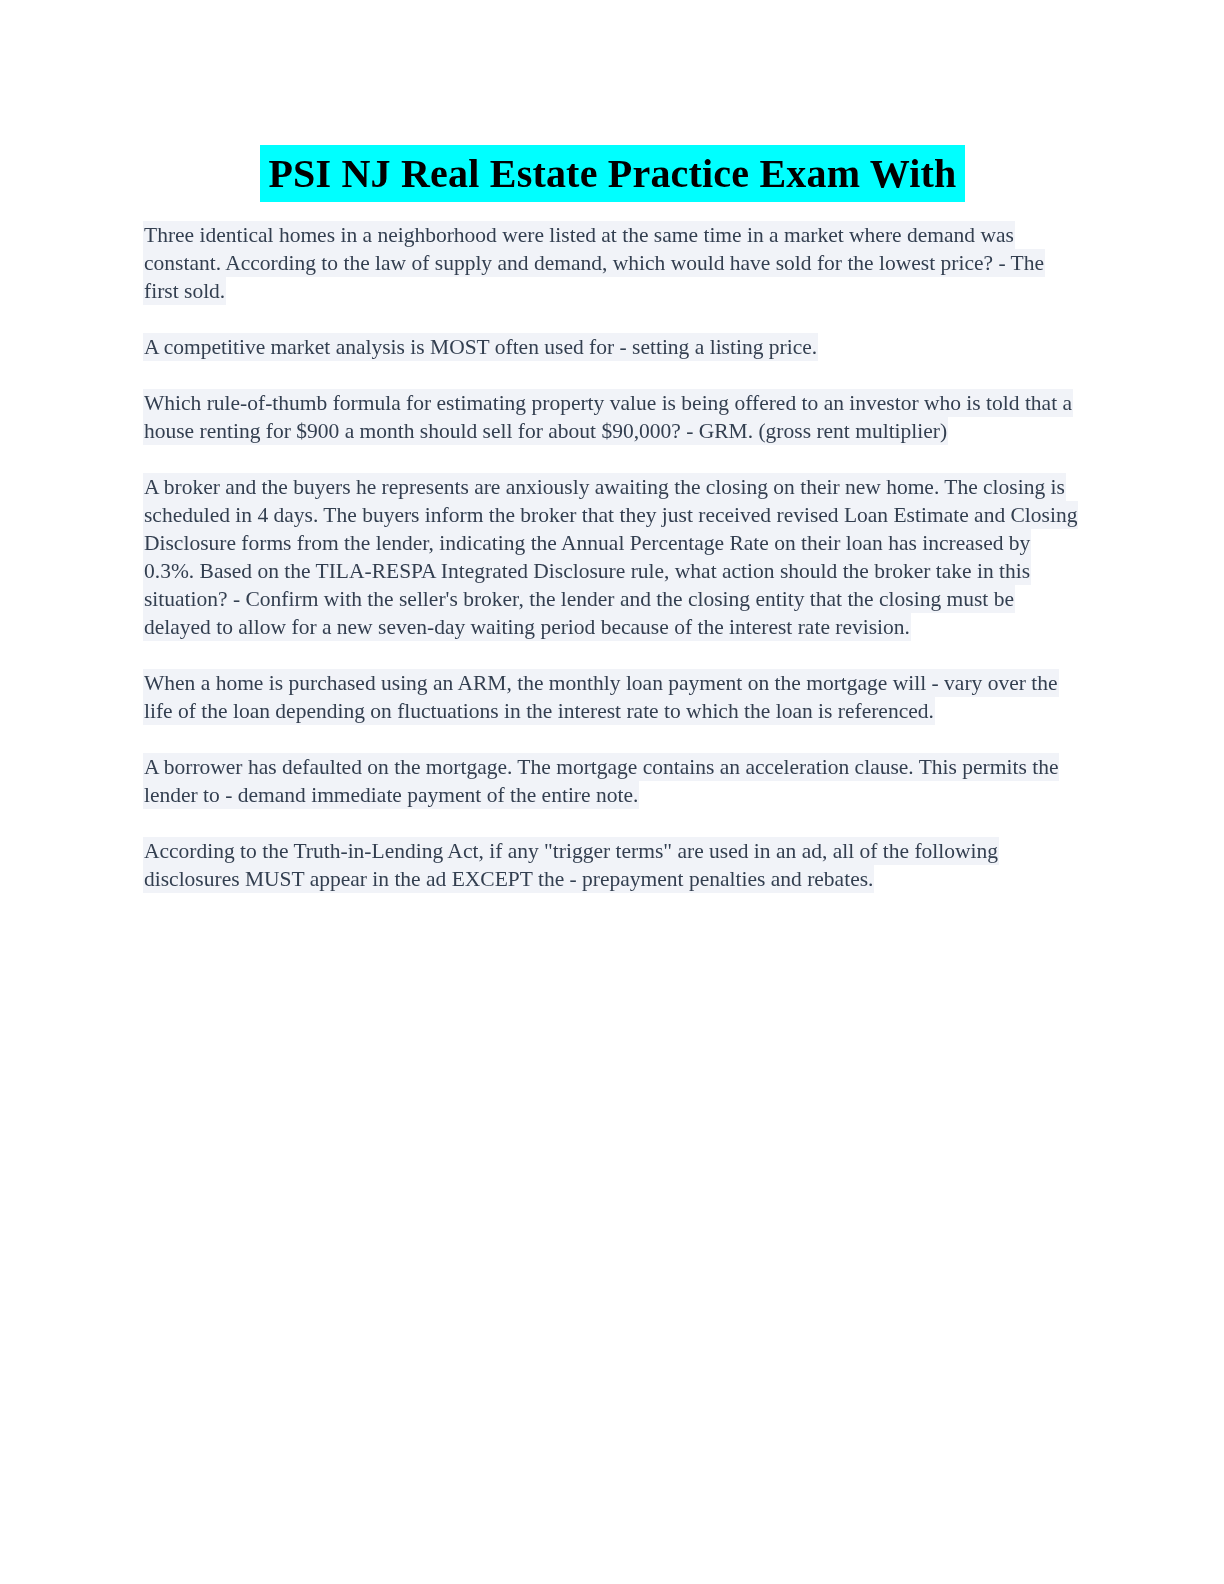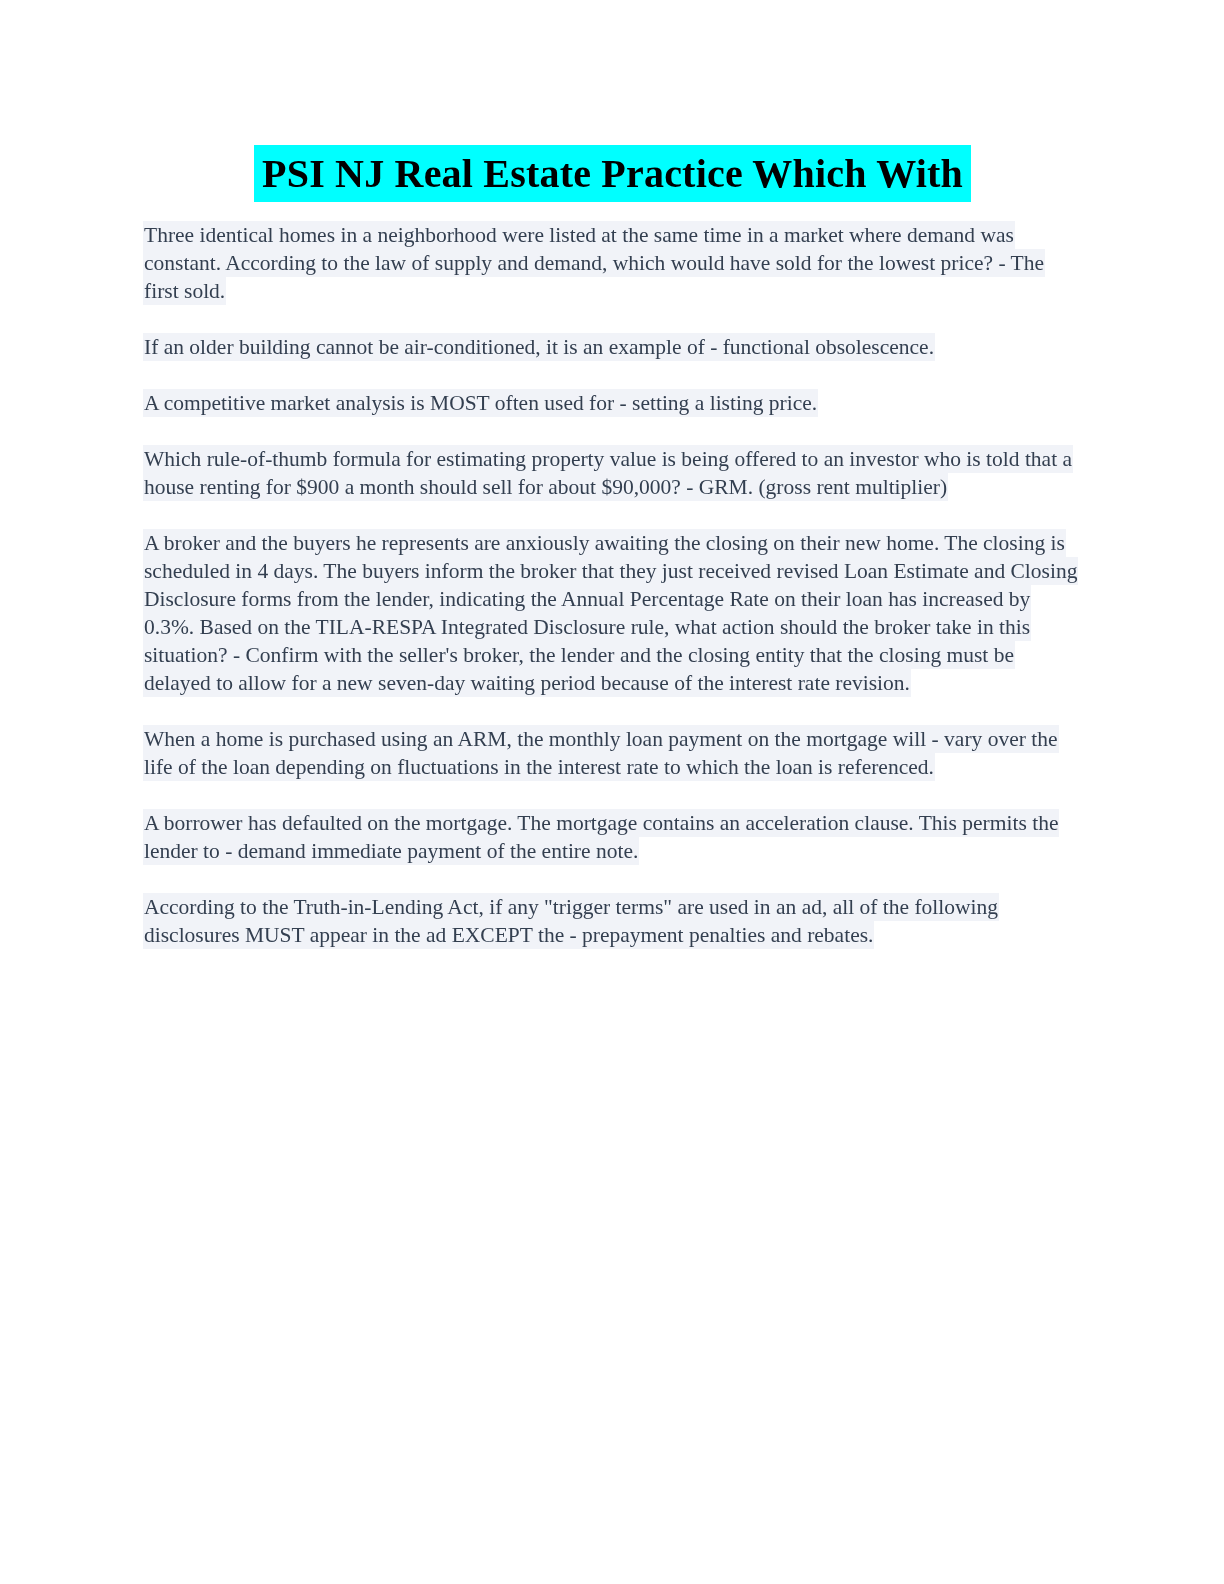--- a/index.html
+++ b/index.html
@@ -58,26 +58,25 @@
     -webkit-box-decoration-break: clone;
     box-decoration-break: clone;
   }
 </style>
 </head>
 <body>
 
 <div class="page">
 
   <h1 class="title">
-    <span class="title-line"><span class="hl-title">PSI NJ Real Estate Practice Which With</span></span>
+    <span class="title-line"><span class="hl-title">PSI NJ Real Estate Practice Exam With</span></span>
   </h1>
 
   <div class="doc-body">
     <p class="para"><span class="hl">Three identical homes in a neighborhood were listed at the same time in a market where demand was constant. According to the law of supply and demand, which would have sold for the lowest price? - The first sold.</span></p>
-    <p class="para"><span class="hl">If an older building cannot be air-conditioned, it is an example of - functional obsolescence.</span></p>
     <p class="para"><span class="hl">A competitive market analysis is MOST often used for - setting a listing price.</span></p>
     <p class="para"><span class="hl">Which rule-of-thumb formula for estimating property value is being offered to an investor who is told that a house renting for $900 a month should sell for about $90,000? - GRM. (gross rent multiplier)</span></p>
     <p class="para"><span class="hl">A broker and the buyers he represents are anxiously awaiting the closing on their new home. The closing is scheduled in 4 days. The buyers inform the broker that they just received revised Loan Estimate and Closing Disclosure forms from the lender, indicating the Annual Percentage Rate on their loan has increased by 0.3%. Based on the TILA-RESPA Integrated Disclosure rule, what action should the broker take in this situation? - Confirm with the seller's broker, the lender and the closing entity that the closing must be delayed to allow for a new seven-day waiting period because of the interest rate revision.</span></p>
     <p class="para"><span class="hl">When a home is purchased using an ARM, the monthly loan payment on the mortgage will - vary over the life of the loan depending on fluctuations in the interest rate to which the loan is referenced.</span></p>
     <p class="para"><span class="hl">A borrower has defaulted on the mortgage. The mortgage contains an acceleration clause. This permits the lender to - demand immediate payment of the entire note.</span></p>
     <p class="para"><span class="hl">According to the Truth-in-Lending Act, if any "trigger terms" are used in an ad, all of the following disclosures MUST appear in the ad EXCEPT the - prepayment penalties and rebates.</span></p>
   </div>
 
 </div>
 

